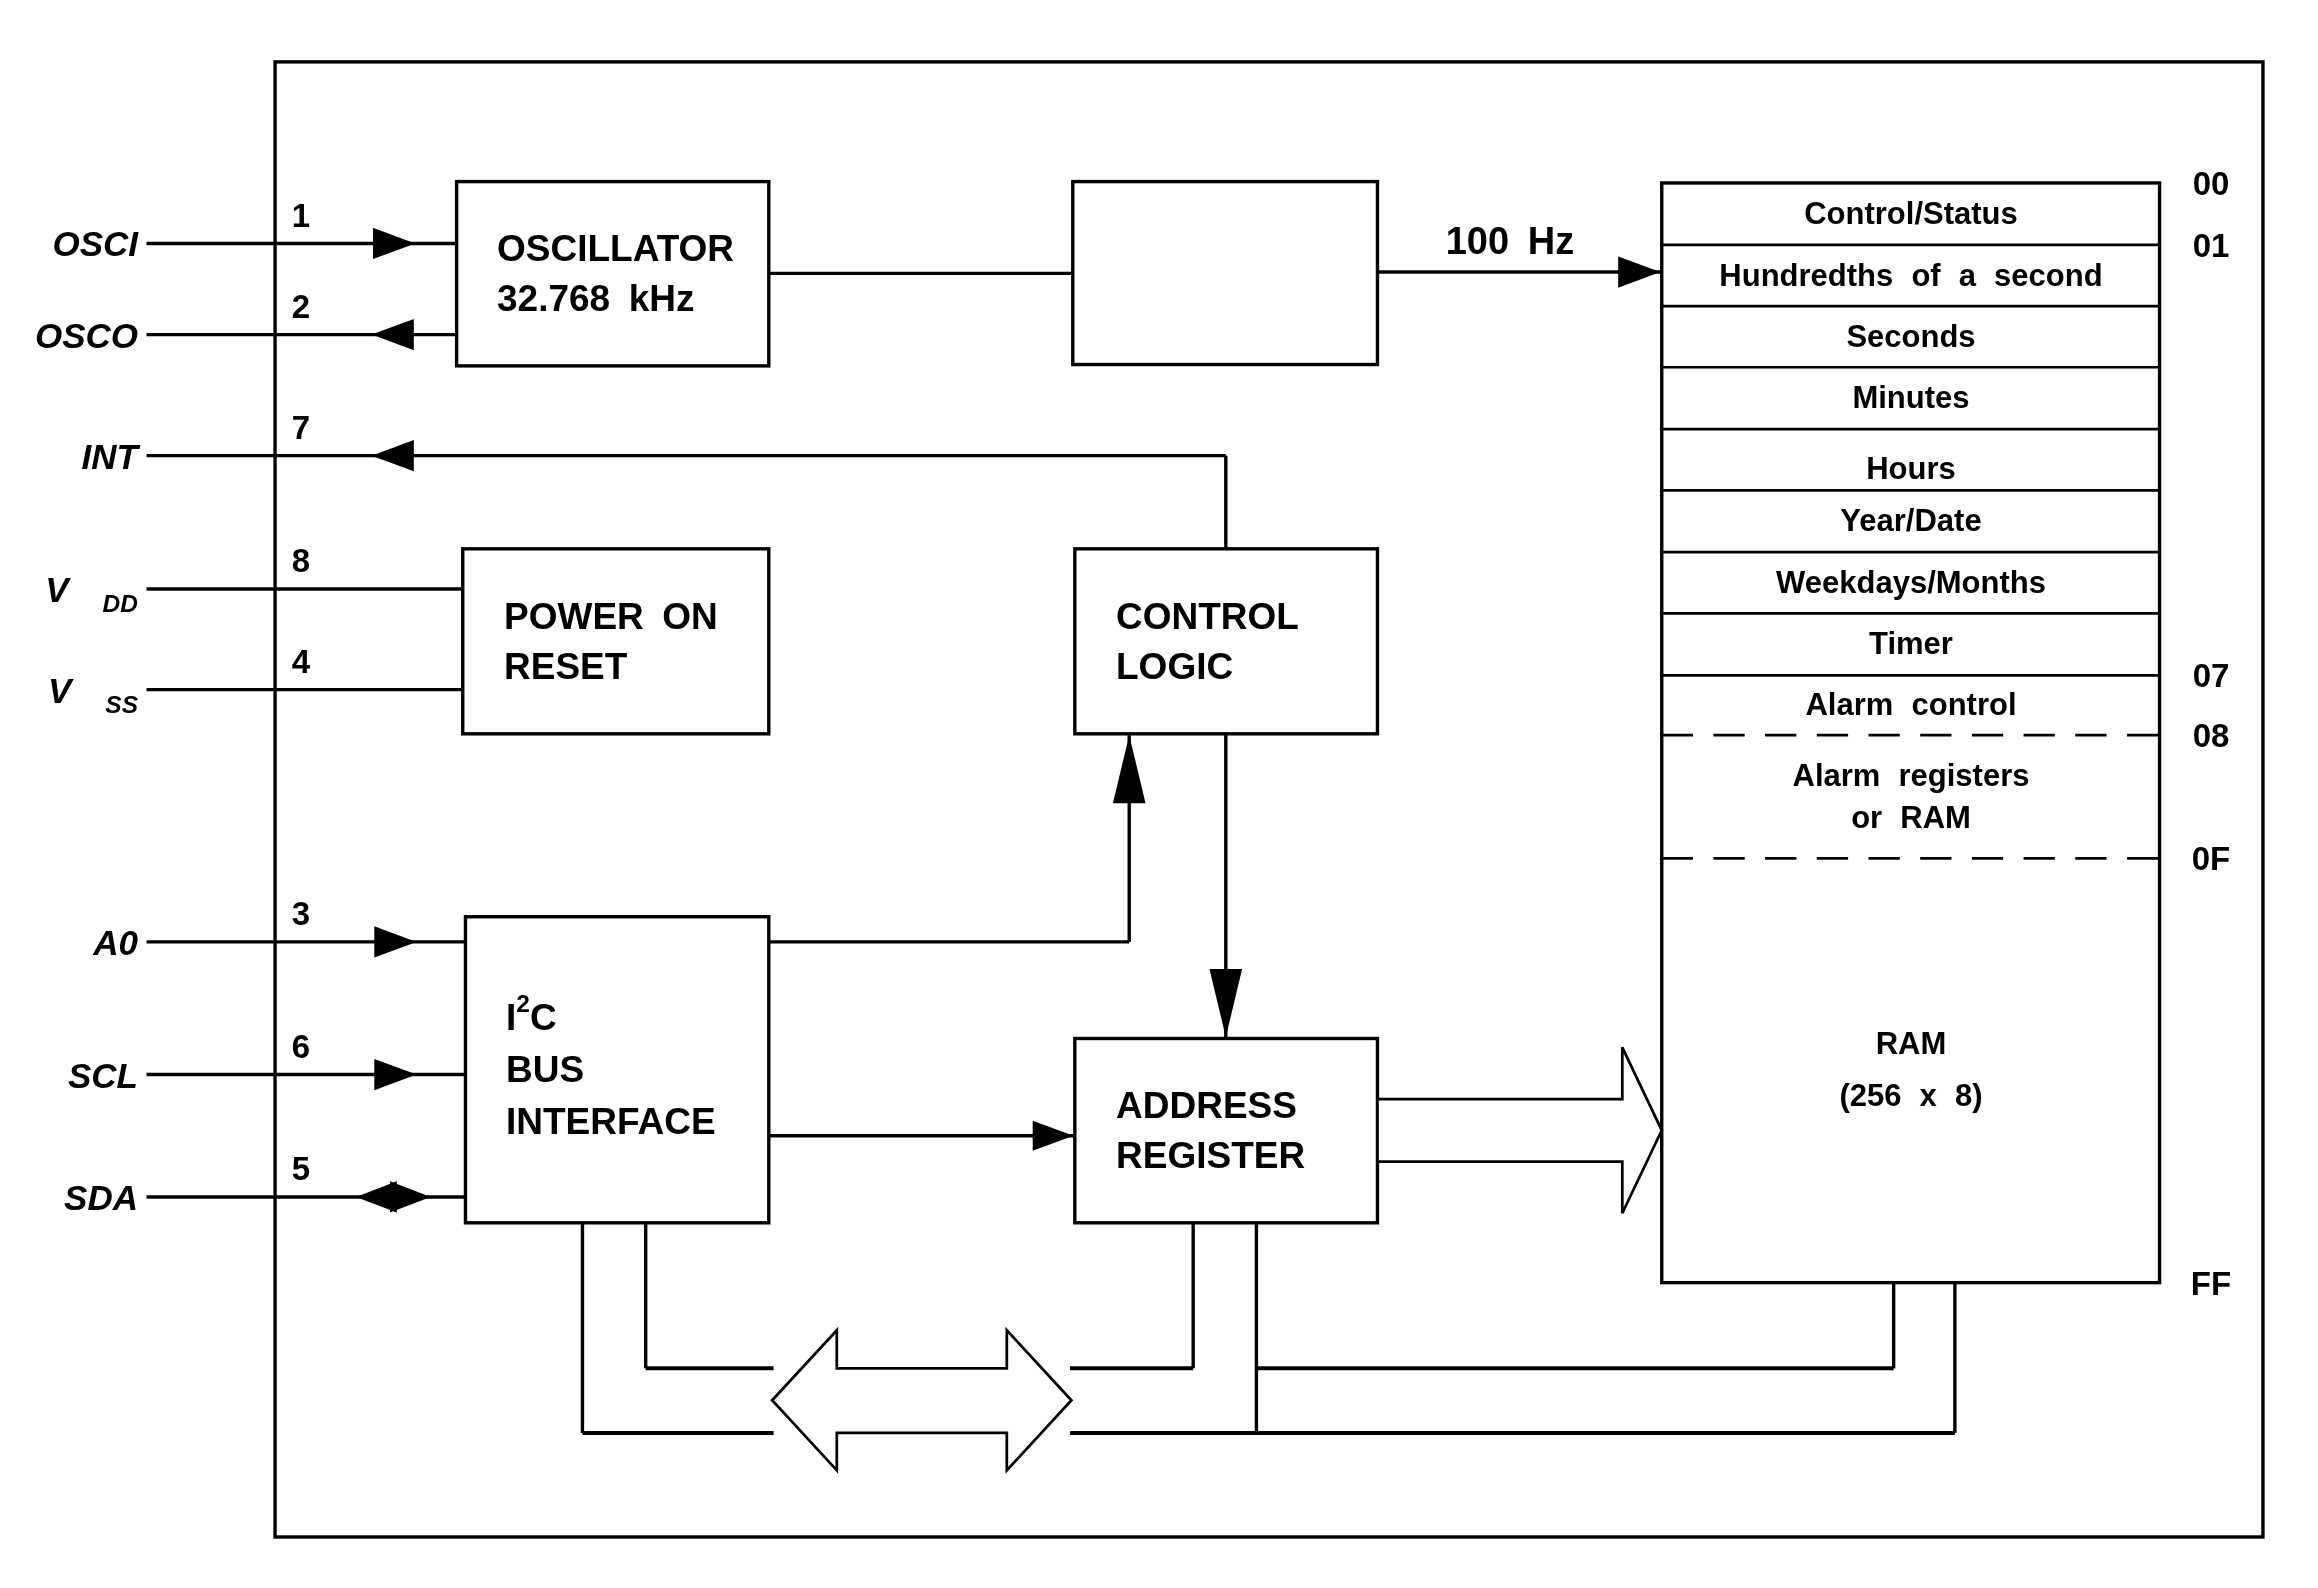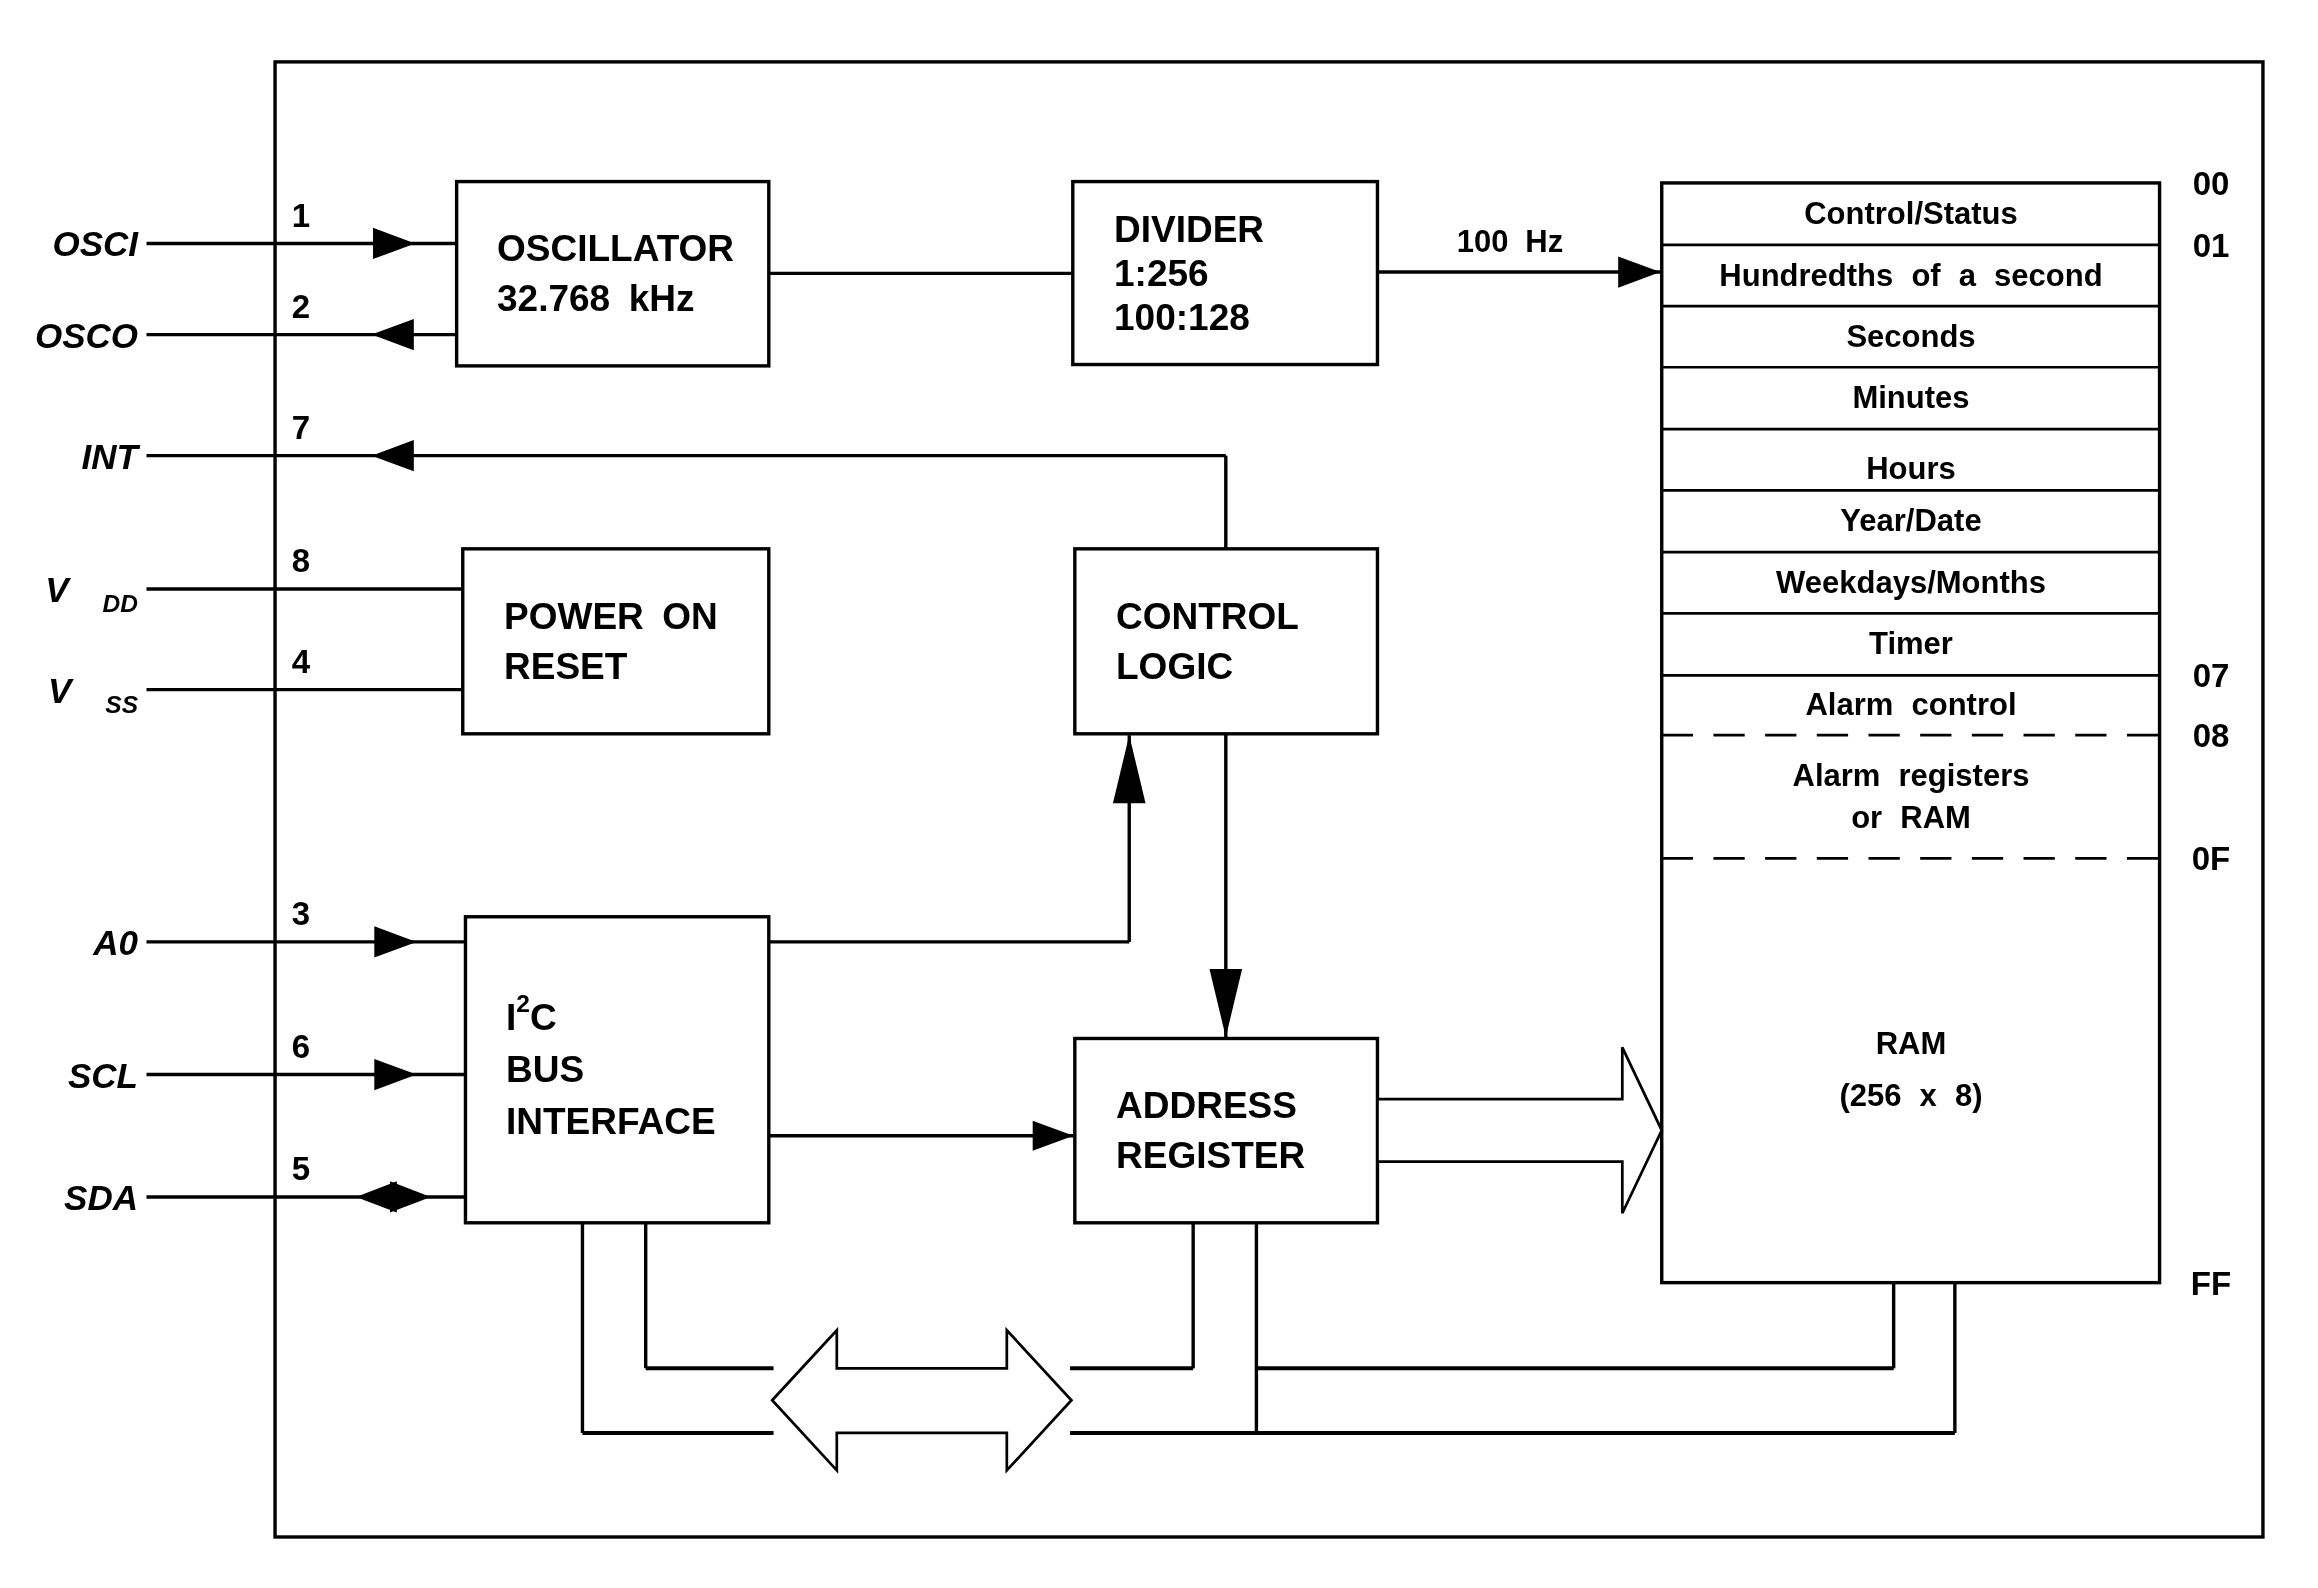--- a/index.html
+++ b/index.html
@@ -64,21 +64,21 @@
     flex-direction: column;
     align-items: center;
     justify-content: center;
     text-align: center;
     font-size: 31px;
     line-height: 42px;
     white-space: nowrap;
     word-spacing: 9.5px;
   }
   .signal-label {
-    font-size: 31px;
+    font-size: 38px;
   }
   sub.pinsub {
     font-size: 24.5px;
     vertical-align: -9.5px;
     line-height: 0;
     margin-left: 34px;
   }
   sup.i2csup {
     font-size: 24.5px;
     vertical-align: 17.7px;
@@ -189,25 +189,20 @@
   <div class="txt pin-num" style="left:301px;top:560px">8</div>
   <div class="txt pin-num" style="left:301px;top:661px">4</div>
   <div class="txt pin-num" style="left:301px;top:913px">3</div>
   <div class="txt pin-num" style="left:301px;top:1046px">6</div>
   <div class="txt pin-num" style="left:301px;top:1168px">5</div>
 
   <div class="block-text" style="left:456px;top:182px;width:312px;height:184px">
     <div>OSCILLATOR</div>
     <div>32.768 kHz</div>
   </div>
-  <div class="block-text" style="left:1073px;top:182px;width:305px;height:183px;line-height:44px">
-    <div>DIVIDER</div>
-    <div>1:256</div>
-    <div>100:128</div>
-  </div>
   <div class="block-text" style="left:463px;top:549px;width:306px;height:185px">
     <div>POWER ON</div>
     <div>RESET</div>
   </div>
   <div class="block-text" style="left:1075px;top:549px;width:303px;height:185px">
     <div>CONTROL</div>
     <div>LOGIC</div>
   </div>
   <div class="block-text" style="left:465px;top:917px;width:303px;height:306px;line-height:52px">
     <div><span>I</span><sup class="i2csup">2</sup><span>C</span></div>

